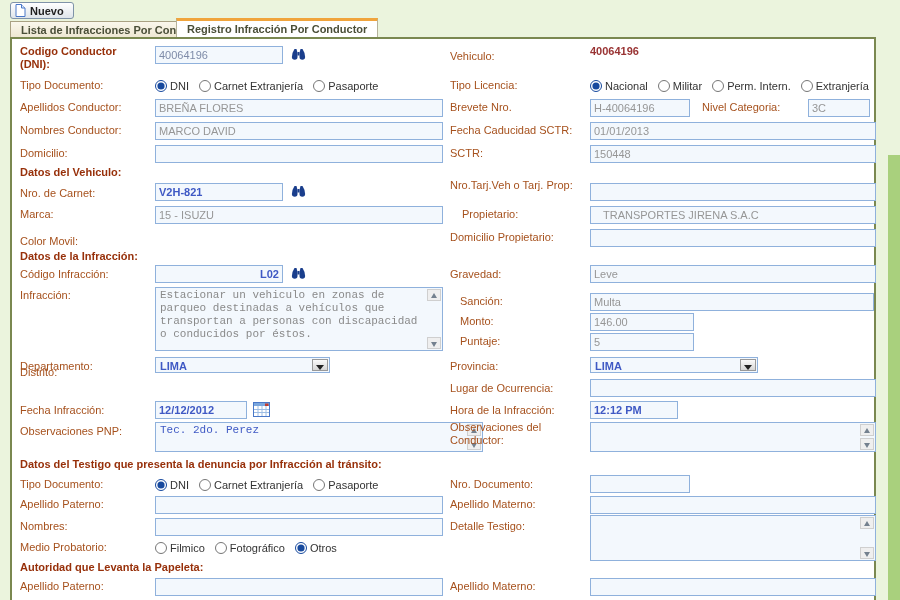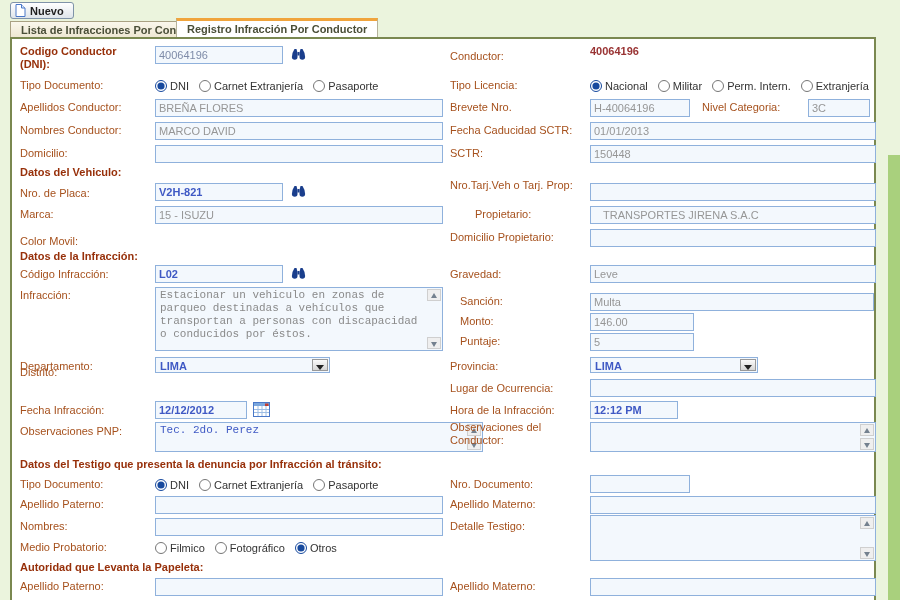--- a/index.html
+++ b/index.html
@@ -59,21 +59,21 @@
 
 <div class="panel">
 
   <div class="lbl b" style="left:8px;top:6px;width:116px">Codigo Conductor (DNI):</div>
   <input class="inp mut" style="left: 143px; top: 7px; width: 128px;" value="40064196">
   <svg class="ico" style="left:278px;top:9px" width="17" height="14" viewBox="0 0 17 14">
     <path d="M2.5 5 L4.5 1 H6.5 L7.5 5 V9 A2.8 2.8 0 1 1 1.9 9 Z" fill="#1a3e8c"></path>
     <path d="M14.5 5 L12.5 1 H10.5 L9.5 5 V9 A2.8 2.8 0 1 0 15.1 9 Z" fill="#1a3e8c"></path>
     <rect x="7.5" y="4" width="2" height="3.5" fill="#1a3e8c"></rect>
   </svg>
-  <div class="lbl" style="left:438px;top:11px">Conductor:</div>
+  <div class="lbl" style="left:438px;top:11px">Vehiculo:</div>
   <div class="val" style="left:578px;top:6px">40064196</div>
 
   <div class="lbl" style="left:8px;top:40px">Tipo Documento:</div>
   <div class="radios" style="left:143px;top:39px">
     <label>
         <input type="radio" name="cond-doc" checked="" style="">
         <span>DNI</span>
       </label>
     <label>
         <input type="radio" name="cond-doc" style="">
@@ -115,42 +115,42 @@
   <input class="inp ro" style="left: 143px; top: 83px; width: 288px;" value="MARCO DAVID">
   <div class="lbl" style="left:438px;top:85px">Fecha Caducidad SCTR:</div>
   <input class="inp ro" style="left: 578px; top: 83px; width: 286px;" value="01/01/2013">
 
   <div class="lbl" style="left:8px;top:108px">Domicilio:</div>
   <input class="inp" style="left: 143px; top: 106px; width: 288px;" value="">
   <div class="lbl" style="left:438px;top:108px">SCTR:</div>
   <input class="inp ro" style="left: 578px; top: 106px; width: 286px;" value="150448">
 
   <div class="hdr" style="left:8px;top:127px">Datos del Vehiculo:</div>
-  <div class="lbl" style="left:8px;top:148px">Nro. de Placa:</div>
+  <div class="lbl" style="left:8px;top:148px">Nro. de Carnet:</div>
   <input class="inp" style="left: 143px; top: 144px; width: 128px;" value="V2H-821">
   <svg class="ico" style="left:278px;top:146px" width="17" height="14" viewBox="0 0 17 14">
     <path d="M2.5 5 L4.5 1 H6.5 L7.5 5 V9 A2.8 2.8 0 1 1 1.9 9 Z" fill="#1a3e8c"></path>
     <path d="M14.5 5 L12.5 1 H10.5 L9.5 5 V9 A2.8 2.8 0 1 0 15.1 9 Z" fill="#1a3e8c"></path>
     <rect x="7.5" y="4" width="2" height="3.5" fill="#1a3e8c"></rect>
   </svg>
   <div class="lbl" style="left:438px;top:140px;width:132px">Nro.Tarj.Veh o Tarj. Prop:</div>
   <input class="inp" style="left: 578px; top: 144px; width: 286px;" value="">
 
   <div class="lbl" style="left:8px;top:169px">Marca:</div>
   <input class="inp ro" style="left: 143px; top: 167px; width: 288px;" value="15 - ISUZU">
-  <div class="lbl" style="left:463px;top:169px">Propietario:</div>
+  <div class="lbl" style="left:450px;top:169px">Propietario:</div>
   <input class="inp ro" style="left: 578px; top: 167px; width: 286px; padding-left: 12px;" value="TRANSPORTES JIRENA S.A.C">
 
   <div class="lbl" style="left:8px;top:196px">Color Movil:</div>
   <div class="lbl" style="left:438px;top:192px">Domicilio Propietario:</div>
   <input class="inp" style="left: 578px; top: 190px; width: 286px;" value="">
 
   <div class="hdr" style="left:8px;top:211px">Datos de la Infracción:</div>
   <div class="lbl" style="left:8px;top:229px">Código Infracción:</div>
-  <input class="inp" style="left: 143px; top: 226px; width: 128px;" value="L02">
+  <input class="inp" style="left: 143px; top: 226px; width: 128px; text-align: right;" value="L02">
   <svg class="ico" style="left:278px;top:228px" width="17" height="14" viewBox="0 0 17 14">
     <path d="M2.5 5 L4.5 1 H6.5 L7.5 5 V9 A2.8 2.8 0 1 1 1.9 9 Z" fill="#1a3e8c"></path>
     <path d="M14.5 5 L12.5 1 H10.5 L9.5 5 V9 A2.8 2.8 0 1 0 15.1 9 Z" fill="#1a3e8c"></path>
     <rect x="7.5" y="4" width="2" height="3.5" fill="#1a3e8c"></rect>
   </svg>
   <div class="lbl" style="left:438px;top:229px">Gravedad:</div>
   <input class="inp ro" style="left: 578px; top: 226px; width: 286px;" value="Leve">
 
   <div class="lbl" style="left:8px;top:250px">Infracción:</div>
   <div class="txt" style="left:143px;top:248px;width:288px;height:64px">

